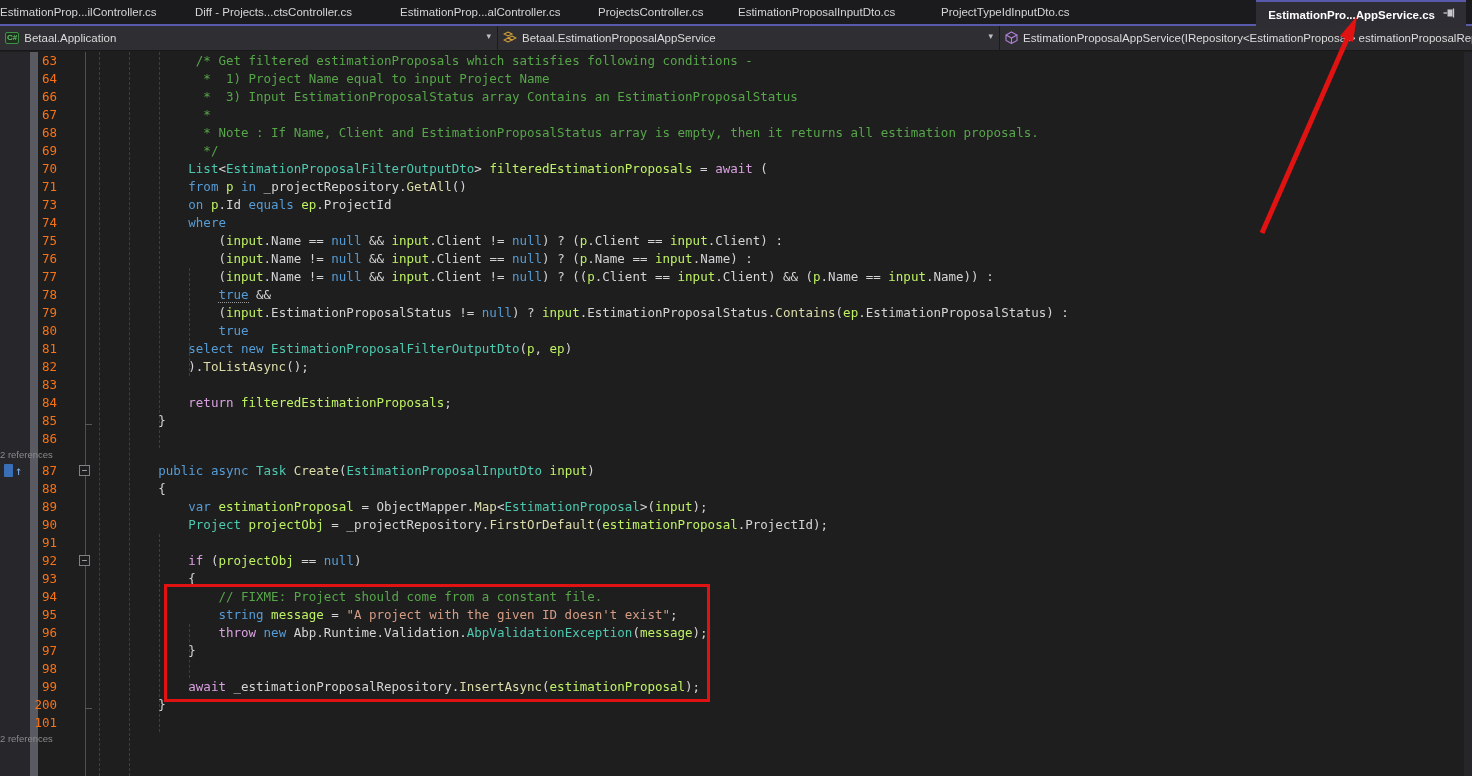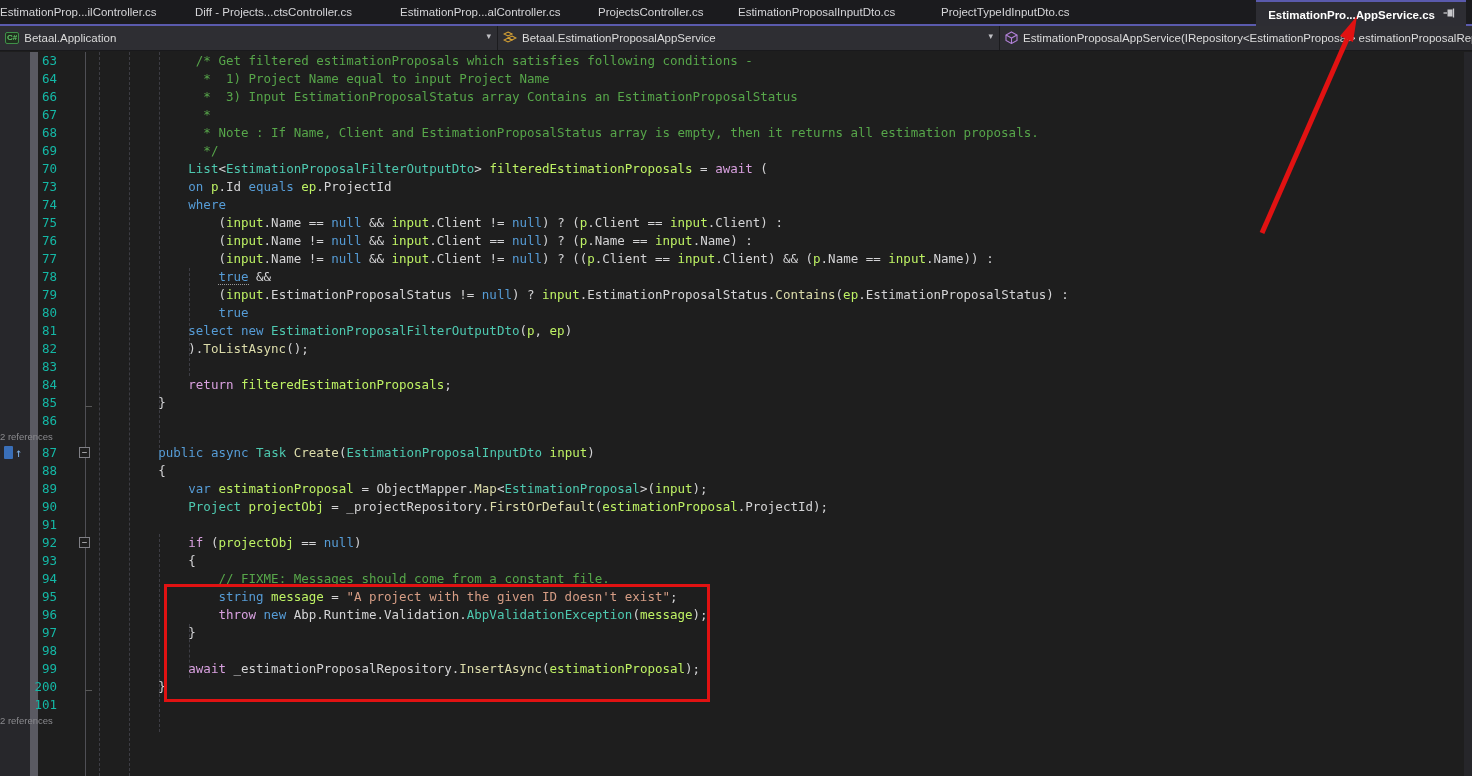--- a/index.html
+++ b/index.html
@@ -21,21 +21,21 @@
   
   .editor { position:absolute; top:52px; left:0; right:0; bottom:0; background:#1e1e1e; overflow:hidden; }
   .glyph-margin { position:absolute; left:0; top:0; bottom:0; width:30px; background:#27272b; }
   .gray-strip { position:absolute; left:30px; top:0; bottom:0; width:8px; background:#5a5a62; }
   .outline-line { position:absolute; left:85px; top:0; bottom:0; width:1px; background:#4f4f55; }
   .scroll-track { position:absolute; right:0; top:0; bottom:0; width:8px; background:#26262a; }
   .guide { position:absolute; width:0; border-left:1px dashed #3d3d44; }
 
   .rows { position:absolute; left:0; top:0; right:8px; }
   .crow { position:relative; height:18px; white-space:pre; font-family:"DejaVu Sans Mono", monospace; font-size:12.5px; line-height:18px; }
-  .ln { display:inline-block; width:57px; text-align:right; color:#14b8a6; }
+  .ln { display:inline-block; width:57px; text-align:right; color:#f97316; }
   .codetxt { padding-left:41px; }
   .lensrow { height:14px; line-height:14px; color:#8a8a8e; font-size:9.5px; font-family:"Liberation Sans", sans-serif; cursor:pointer; }
 
   .pl{color:#d4d4d6} .cm{color:#57a64a} .kw{color:#569cd6} .cf{color:#d8a0df}
   .ty{color:#4ec9b0} .me{color:#dcdcaa} .va{color:#bef264} .st{color:#d69d85}
   .tr{color:#569cd6; border-bottom:1px dotted #9a9a9a;}
 
   .foldbox { position:absolute; left:79px; top:3px; width:11px; height:11px; background:#1e1e1e; border:1px solid #808086; color:#c8c8cc; font-size:9px; line-height:9px; text-align:center; cursor:pointer; font-family:"DejaVu Sans Mono",monospace; }
   .foldtick { position:absolute; left:85px; top:12px; width:7px; height:1px; background:#585858; }
   .chmark { position:absolute; left:4px; top:2px; width:9px; height:13px; background:#3a6fb8; border-radius:1px; }
@@ -115,20 +115,21 @@
   <div class="guide" style="left:189px; top:572px; height:54px"></div>
 
   <div class="rows" id="code-rows">
       <div class="crow"><span class="ln">63</span><span class="codetxt"><span class="pl">             </span><span class="cm">/* Get filtered estimationProposals which satisfies following conditions -</span></span></div>
       <div class="crow"><span class="ln">64</span><span class="codetxt"><span class="pl">              </span><span class="cm">*  1) Project Name equal to input Project Name</span></span></div>
       <div class="crow"><span class="ln">66</span><span class="codetxt"><span class="pl">              </span><span class="cm">*  3) Input EstimationProposalStatus array Contains an EstimationProposalStatus</span></span></div>
       <div class="crow"><span class="ln">67</span><span class="codetxt"><span class="pl">              </span><span class="cm">*</span></span></div>
       <div class="crow"><span class="ln">68</span><span class="codetxt"><span class="pl">              </span><span class="cm">* Note : If Name, Client and EstimationProposalStatus array is empty, then it returns all estimation proposals.</span></span></div>
       <div class="crow"><span class="ln">69</span><span class="codetxt"><span class="pl">              </span><span class="cm">*/</span></span></div>
       <div class="crow"><span class="ln">70</span><span class="codetxt"><span class="pl">            </span><span class="ty">List</span><span class="pl">&lt;</span><span class="ty">EstimationProposalFilterOutputDto</span><span class="pl">&gt; </span><span class="va">filteredEstimationProposals</span><span class="pl"> = </span><span class="cf">await</span><span class="pl"> (</span></span></div>
+      <div class="crow"><span class="ln">71</span><span class="codetxt"><span class="pl">            </span><span class="kw">from</span><span class="pl"> </span><span class="va">p</span><span class="pl"> </span><span class="kw">in</span><span class="pl"> _projectRepository.</span><span class="me">GetAll</span><span class="pl">()</span></span></div>
       <div class="crow"><span class="ln">73</span><span class="codetxt"><span class="pl">            </span><span class="kw">on</span><span class="pl"> </span><span class="va">p</span><span class="pl">.Id </span><span class="kw">equals</span><span class="pl"> </span><span class="va">ep</span><span class="pl">.ProjectId</span></span></div>
       <div class="crow"><span class="ln">74</span><span class="codetxt"><span class="pl">            </span><span class="kw">where</span></span></div>
       <div class="crow"><span class="ln">75</span><span class="codetxt"><span class="pl">                (</span><span class="va">input</span><span class="pl">.Name == </span><span class="kw">null</span><span class="pl"> &amp;&amp; </span><span class="va">input</span><span class="pl">.Client != </span><span class="kw">null</span><span class="pl">) ? (</span><span class="va">p</span><span class="pl">.Client == </span><span class="va">input</span><span class="pl">.Client) :</span></span></div>
       <div class="crow"><span class="ln">76</span><span class="codetxt"><span class="pl">                (</span><span class="va">input</span><span class="pl">.Name != </span><span class="kw">null</span><span class="pl"> &amp;&amp; </span><span class="va">input</span><span class="pl">.Client == </span><span class="kw">null</span><span class="pl">) ? (</span><span class="va">p</span><span class="pl">.Name == </span><span class="va">input</span><span class="pl">.Name) :</span></span></div>
       <div class="crow"><span class="ln">77</span><span class="codetxt"><span class="pl">                (</span><span class="va">input</span><span class="pl">.Name != </span><span class="kw">null</span><span class="pl"> &amp;&amp; </span><span class="va">input</span><span class="pl">.Client != </span><span class="kw">null</span><span class="pl">) ? ((</span><span class="va">p</span><span class="pl">.Client == </span><span class="va">input</span><span class="pl">.Client) &amp;&amp; (</span><span class="va">p</span><span class="pl">.Name == </span><span class="va">input</span><span class="pl">.Name)) :</span></span></div>
       <div class="crow"><span class="ln">78</span><span class="codetxt"><span class="pl">                </span><span class="tr">true</span><span class="pl"> &amp;&amp;</span></span></div>
       <div class="crow"><span class="ln">79</span><span class="codetxt"><span class="pl">                (</span><span class="va">input</span><span class="pl">.EstimationProposalStatus != </span><span class="kw">null</span><span class="pl">) ? </span><span class="va">input</span><span class="pl">.EstimationProposalStatus.</span><span class="me">Contains</span><span class="pl">(</span><span class="va">ep</span><span class="pl">.EstimationProposalStatus) :</span></span></div>
       <div class="crow"><span class="ln">80</span><span class="codetxt"><span class="pl">                </span><span class="kw">true</span></span></div>
       <div class="crow"><span class="ln">81</span><span class="codetxt"><span class="pl">            </span><span class="kw">select</span><span class="pl"> </span><span class="kw">new</span><span class="pl"> </span><span class="ty">EstimationProposalFilterOutputDto</span><span class="pl">(</span><span class="va">p</span><span class="pl">, </span><span class="va">ep</span><span class="pl">)</span></span></div>
       <div class="crow"><span class="ln">82</span><span class="codetxt"><span class="pl">            ).</span><span class="me">ToListAsync</span><span class="pl">();</span></span></div>
@@ -137,21 +138,21 @@
       <div class="crow"><span class="ln">85</span><span class="codetxt"><span class="pl">        }</span></span><span class="foldtick"></span></div>
       <div class="crow"><span class="ln">86</span><span class="codetxt"></span></div>
       <div class="lensrow">2 references</div>
       <div class="crow"><span class="ln">87</span><span class="codetxt"><span class="pl">        </span><span class="kw">public</span><span class="pl"> </span><span class="kw">async</span><span class="pl"> </span><span class="ty">Task</span><span class="pl"> </span><span class="me">Create</span><span class="pl">(</span><span class="ty">EstimationProposalInputDto</span><span class="pl"> </span><span class="va">input</span><span class="pl">)</span></span><span class="foldbox">−</span><span class="chmark"></span><span class="chup">↑</span></div>
       <div class="crow"><span class="ln">88</span><span class="codetxt"><span class="pl">        {</span></span></div>
       <div class="crow"><span class="ln">89</span><span class="codetxt"><span class="pl">            </span><span class="kw">var</span><span class="pl"> </span><span class="va">estimationProposal</span><span class="pl"> = ObjectMapper.</span><span class="me">Map</span><span class="pl">&lt;</span><span class="ty">EstimationProposal</span><span class="pl">&gt;(</span><span class="va">input</span><span class="pl">);</span></span></div>
       <div class="crow"><span class="ln">90</span><span class="codetxt"><span class="pl">            </span><span class="ty">Project</span><span class="pl"> </span><span class="va">projectObj</span><span class="pl"> = _projectRepository.</span><span class="me">FirstOrDefault</span><span class="pl">(</span><span class="va">estimationProposal</span><span class="pl">.ProjectId);</span></span></div>
       <div class="crow"><span class="ln">91</span><span class="codetxt"></span></div>
       <div class="crow"><span class="ln">92</span><span class="codetxt"><span class="pl">            </span><span class="cf">if</span><span class="pl"> (</span><span class="va">projectObj</span><span class="pl"> == </span><span class="kw">null</span><span class="pl">)</span></span><span class="foldbox">−</span></div>
       <div class="crow"><span class="ln">93</span><span class="codetxt"><span class="pl">            {</span></span></div>
-      <div class="crow"><span class="ln">94</span><span class="codetxt"><span class="pl">                </span><span class="cm">// FIXME: Messages should come from a constant file.</span></span></div>
+      <div class="crow"><span class="ln">94</span><span class="codetxt"><span class="pl">                </span><span class="cm">// FIXME: Project should come from a constant file.</span></span></div>
       <div class="crow"><span class="ln">95</span><span class="codetxt"><span class="pl">                </span><span class="kw">string</span><span class="pl"> </span><span class="va">message</span><span class="pl"> = </span><span class="st">"A project with the given ID doesn't exist"</span><span class="pl">;</span></span></div>
       <div class="crow"><span class="ln">96</span><span class="codetxt"><span class="pl">                </span><span class="cf">throw</span><span class="pl"> </span><span class="kw">new</span><span class="pl"> Abp.Runtime.Validation.</span><span class="ty">AbpValidationException</span><span class="pl">(</span><span class="va">message</span><span class="pl">);</span></span></div>
       <div class="crow"><span class="ln">97</span><span class="codetxt"><span class="pl">            }</span></span></div>
       <div class="crow"><span class="ln">98</span><span class="codetxt"></span></div>
       <div class="crow"><span class="ln">99</span><span class="codetxt"><span class="pl">            </span><span class="cf">await</span><span class="pl"> _estimationProposalRepository.</span><span class="me">InsertAsync</span><span class="pl">(</span><span class="va">estimationProposal</span><span class="pl">);</span></span></div>
       <div class="crow"><span class="ln">200</span><span class="codetxt"><span class="pl">        }</span></span><span class="foldtick"></span></div>
       <div class="crow"><span class="ln">101</span><span class="codetxt"></span></div>
       <div class="lensrow">2 references</div>
     </div>
 

